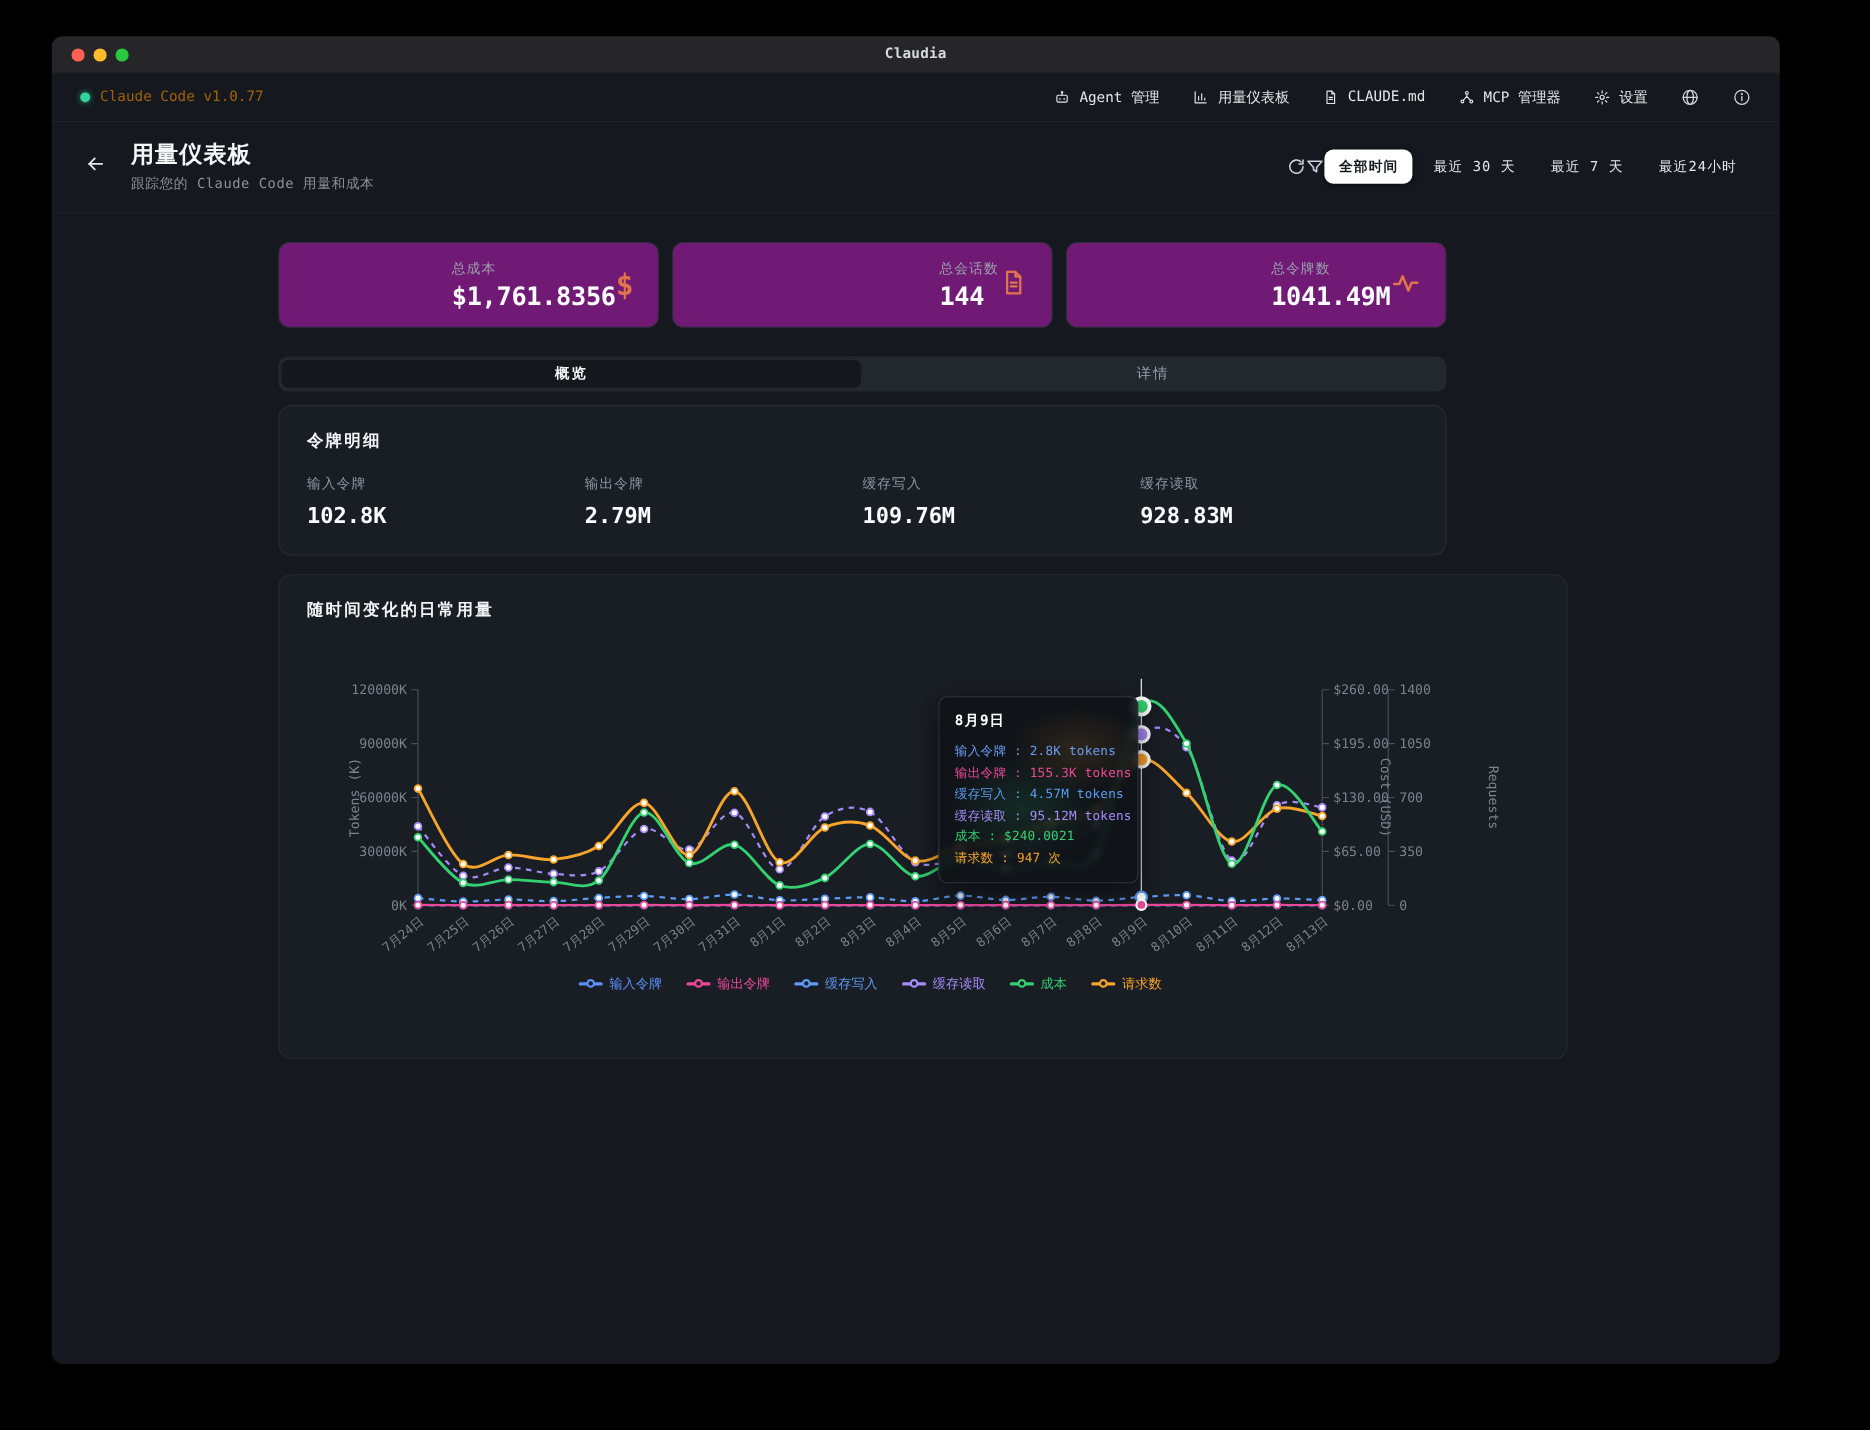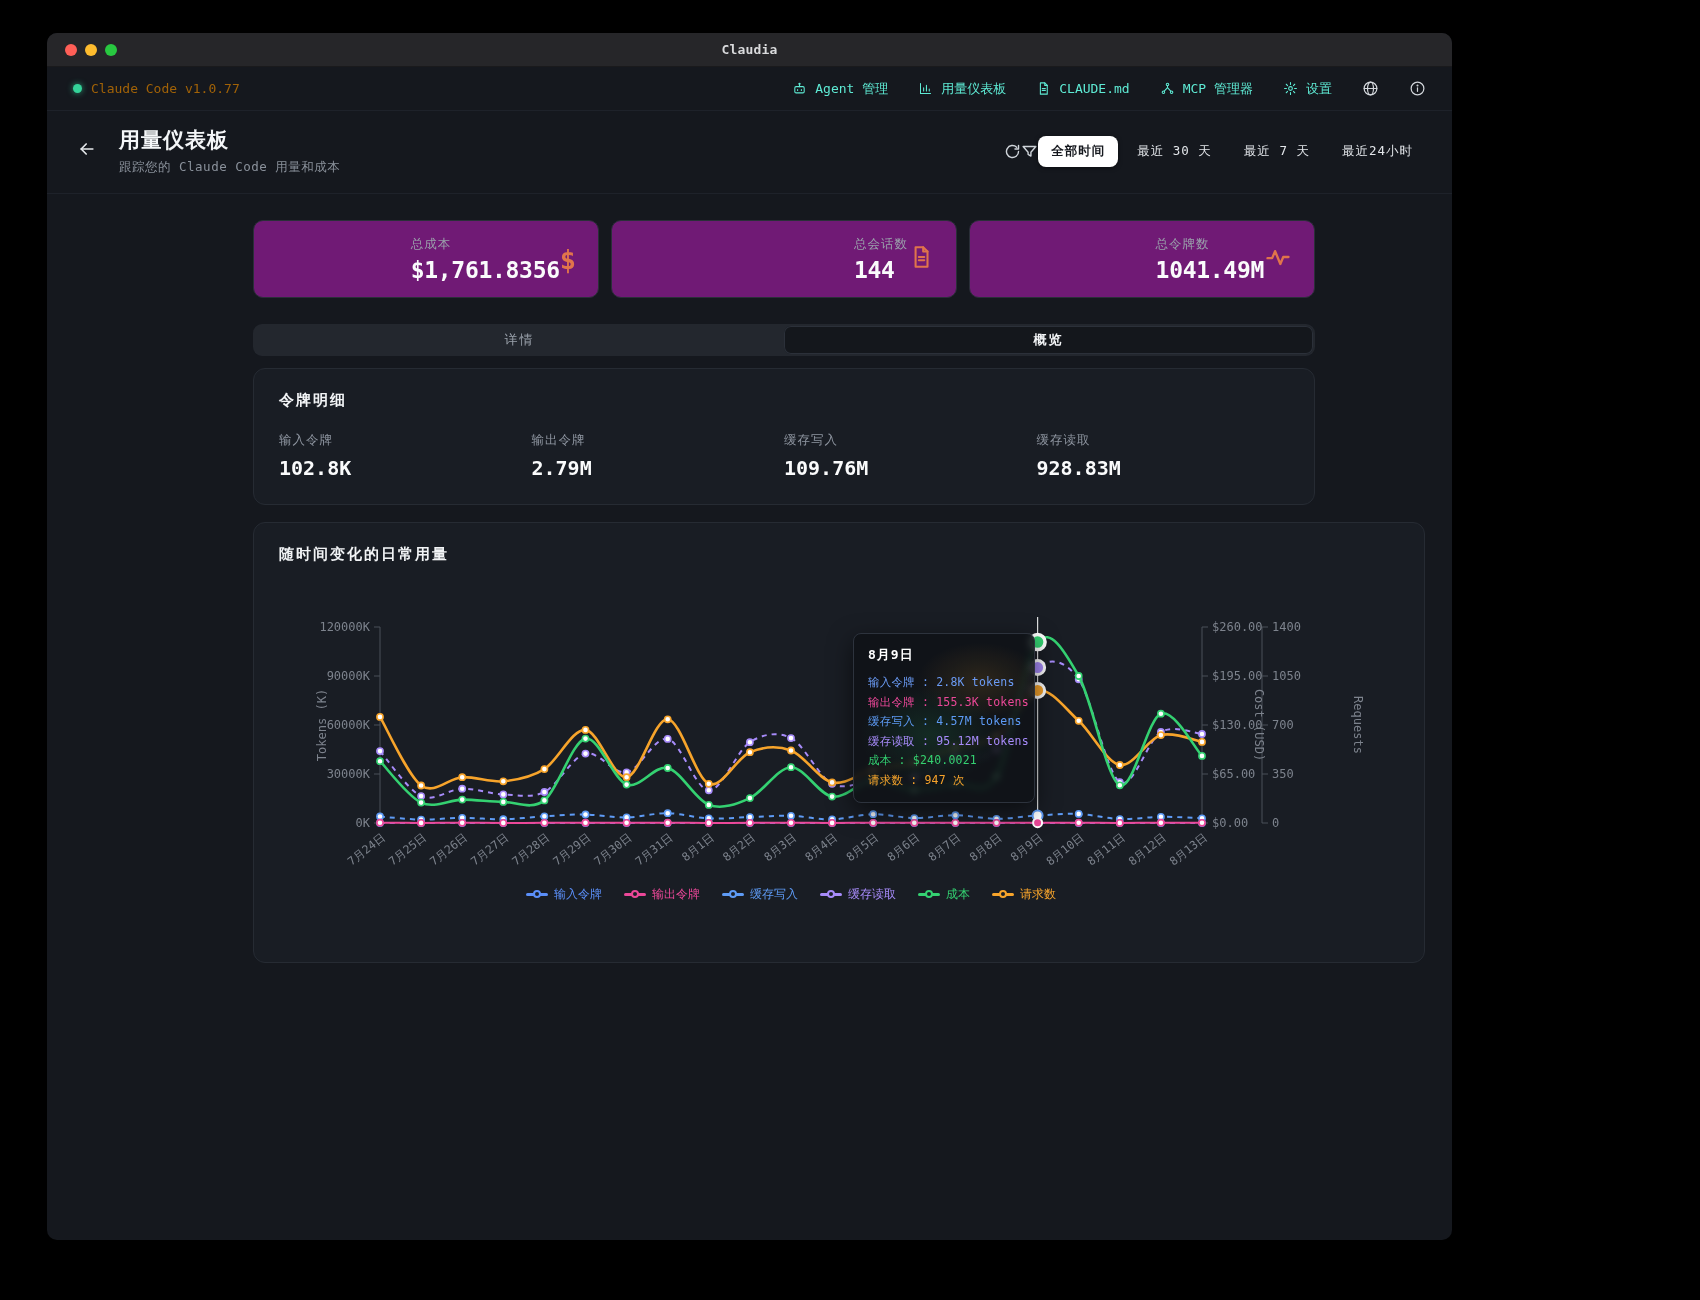--- a/index.html
+++ b/index.html
@@ -1,30 +1,30 @@
 <!DOCTYPE html>
 <html><head>
 <meta charset="utf-8">
 <style>
   html,body{margin:0;padding:0;background:#000;width:1700px;height:1300px;overflow:hidden;
     font-family:"DejaVu Sans Mono","DejaVu Sans","Liberation Sans",sans-serif;}
   *{box-sizing:border-box;}
-  .window{position:absolute;left:47px;top:33px;width:1405px;height:1207px;background:#15181e;
+  .window{position:absolute;left:47px;top:33px;width:1571px;height:1207px;background:#15181e;
     border-radius:10px;overflow:hidden;box-shadow:0 0 0 1px #000,0 24px 70px rgba(0,0,0,.65);}
   
   .titlebar{height:34px;background:#262629;display:flex;align-items:center;justify-content:center;position:relative;border-bottom:1px solid #1a1a1c;}
   .lights{position:absolute;left:18px;top:11px;display:flex;gap:8px;}
   .light{width:12px;height:12px;border-radius:50%;}
   .titlebar-title{font-size:13px;font-weight:bold;color:#d9dadc;letter-spacing:.2px;}
   
   .topnav{height:44px;display:flex;align-items:center;justify-content:space-between;padding:0 26px;border-bottom:1px solid #1e222a;}
   .brand{display:flex;align-items:center;gap:9px;color:#a16207;font-size:13px;}
   .status-dot{width:9px;height:9px;border-radius:50%;background:#34d399;box-shadow:0 0 6px rgba(52,211,153,.7);}
   .nav-items{display:flex;align-items:center;gap:30px;}
-  .nav-item{display:flex;align-items:center;gap:8px;color:#5eead4;font-size:13px;cursor:pointer;}
+  .nav-item{display:flex;align-items:center;gap:8px;color:#e5e5e5;font-size:13px;cursor:pointer;}
   .nav-item svg,.icon-btn svg{display:block;}
   .icon-btn{color:#d3d7dc;cursor:pointer;display:flex;align-items:center;}
   
   .pagehead{display:flex;align-items:center;justify-content:space-between;padding:15px 26px 17px 26px;border-bottom:1px solid #1e222a;}
   .ph-left{display:flex;align-items:center;gap:18px;}
   .back-btn{color:#e6e9ec;cursor:pointer;padding:4px;}
   .page-title{font-size:21px;font-weight:bold;color:#f4f6f8;letter-spacing:1px;}
   .page-subtitle{font-size:12.5px;color:#8a919b;margin-top:5px;letter-spacing:.5px;}
   .ph-right{display:flex;align-items:center;}
   .tool-ic{color:#cfd4da;cursor:pointer;display:flex;}
@@ -213,22 +213,22 @@
           <div>
             <div class="card-label">总令牌数</div>
     <div class="card-value">1041.49M</div>
           </div>
           <span class="card-icon"><svg width="28" height="28" viewBox="0 0 24 24" fill="none" stroke="currentColor" stroke-width="2" stroke-linecap="round" stroke-linejoin="round">
               <path d="M3 13h4l2.5-6 4.5 11 2.5-6H21"></path>
             </svg></span>
         </div>
       </div>
     <div class="tabs" id="tabs">
+        <div class="tab active">概览</div>
         <div class="tab">详情</div>
-        <div class="tab active">概览</div>
       </div>
     <div class="panel token-panel">
       <div class="panel-title">令牌明细</div>
       <div class="token-grid" id="token-grid">
           <div>
             <div class="tk-label">输入令牌</div>
     <div class="tk-value">102.8K</div>
           </div>
           <div>
             <div class="tk-label">输出令牌</div>

